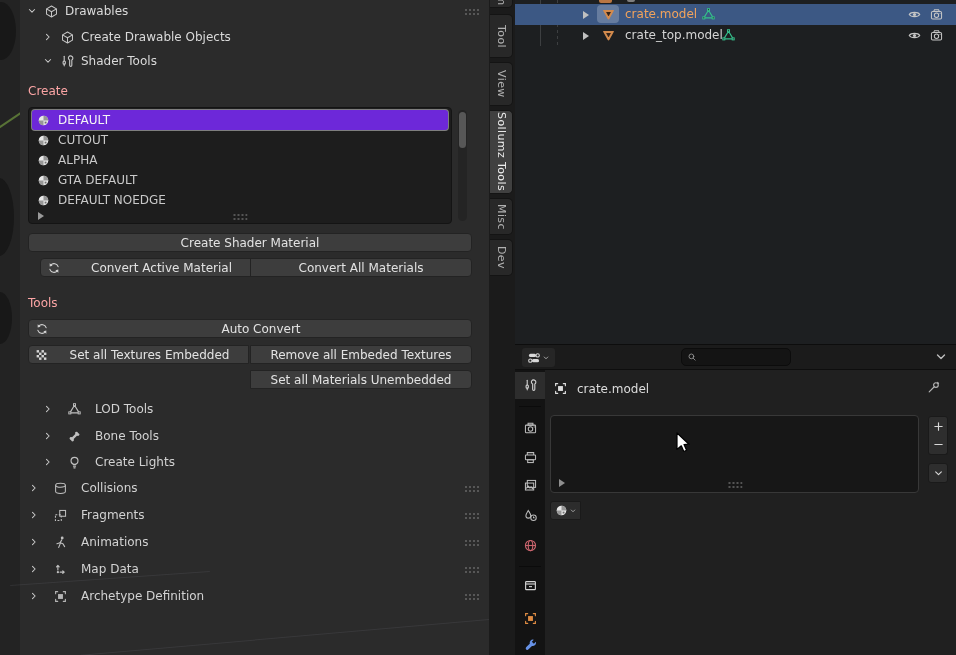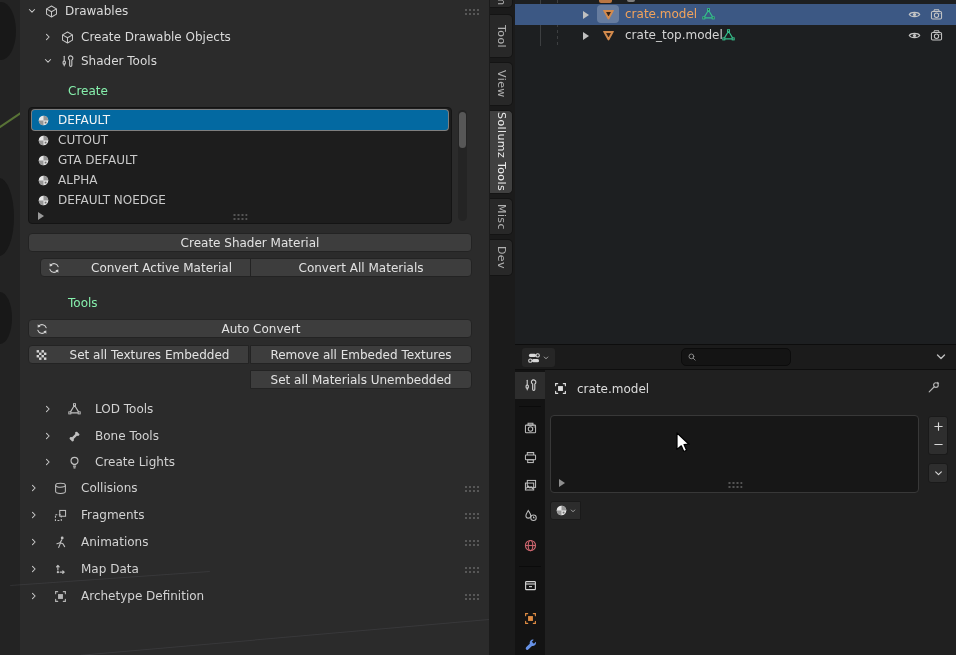--- a/index.html
+++ b/index.html
@@ -9,27 +9,27 @@
   svg.ic{display:block;}
   
   .vp-left{position:absolute;left:0;top:0;width:20px;height:655px;background:#232323;overflow:hidden;}
   .vp-blob{position:absolute;background:#181818;border-radius:50%;}
   .vp-axis{position:absolute;width:74px;height:2px;background:#61813a;transform:rotate(-34deg);opacity:.85;}
   
   .sidebar{position:absolute;left:20px;top:0;width:470px;height:655px;background:#2b2b2b;border-right:1px solid #151515;box-sizing:border-box;}
   .gridline{position:absolute;height:1px;background:rgba(150,150,160,0.13);pointer-events:none;}
   .phead{position:absolute;height:18px;display:flex;align-items:center;gap:6px;color:#dadada;}
   .srow{position:absolute;height:20px;display:flex;align-items:center;gap:13px;color:#d2d2d2;}
-  .seclbl{position:absolute;color:#86efac;margin-left:40px;}
+  .seclbl{position:absolute;color:#fca5a5;}
   .grips{position:absolute;width:15px;height:7px;opacity:.85;
          background-image:radial-gradient(circle,#5f5f5f 1px,transparent 1.15px);background-size:4px 4px;}
   .matlist{position:absolute;left:8px;top:107px;width:424px;height:117px;background:#1d1d1d;
            border:1px solid #141414;border-radius:4px;box-sizing:border-box;padding:2px 3px;}
   .matrow{height:20px;display:flex;align-items:center;gap:8px;padding:0 5px;border-radius:3px;color:#c9c9c9;}
-  .matrow.sel{background:#0369a1;box-shadow:0 0 0 1px #7e7e7e;color:#f4f4f4;}
+  .matrow.sel{background:#6d28d9;box-shadow:0 0 0 1px #7e7e7e;color:#f4f4f4;}
   .listfoot{height:12px;position:relative;display:flex;align-items:center;}
   .listfoot .grips{left:50%;top:3px;transform:translateX(-50%);}
   .scrollbar{position:absolute;left:438px;top:110px;width:9px;height:111px;background:#242424;border-radius:5px;}
   .scrollthumb{position:absolute;left:1px;right:1px;top:2px;height:36px;background:#575757;border-radius:4px;}
   .btn{position:absolute;height:19px;background:#3d3d3d;border:1px solid #232323;border-radius:4px;
        display:flex;align-items:center;justify-content:center;color:#e2e2e2;box-sizing:border-box;}
   .btn.gl{border-radius:4px 0 0 4px;}
   .btn.gr{border-radius:0 4px 4px 0;}
   .btn .bicon{position:absolute;left:6px;top:50%;transform:translateY(-50%);}
   .btn.has-icon{padding-left:22px;}
@@ -340,27 +340,27 @@
       <div class="matrow">
         <svg class="ic" width="13" height="13">
             <use href="#s-matsphere"></use>
           </svg>
         <span>CUTOUT</span>
       </div>
       <div class="matrow">
         <svg class="ic" width="13" height="13">
             <use href="#s-matsphere"></use>
           </svg>
+        <span>ALPHA</span>
+      </div>
+      <div class="matrow">
+        <svg class="ic" width="13" height="13">
+            <use href="#s-matsphere"></use>
+          </svg>
         <span>GTA DEFAULT</span>
-      </div>
-      <div class="matrow">
-        <svg class="ic" width="13" height="13">
-            <use href="#s-matsphere"></use>
-          </svg>
-        <span>ALPHA</span>
       </div>
       <div class="matrow">
         <svg class="ic" width="13" height="13">
             <use href="#s-matsphere"></use>
           </svg>
         <span>DEFAULT NOEDGE</span>
       </div>
       <div class="listfoot">
         <div class="tri-r" style="margin-left:6px;"></div>
         <div class="grips"></div>

